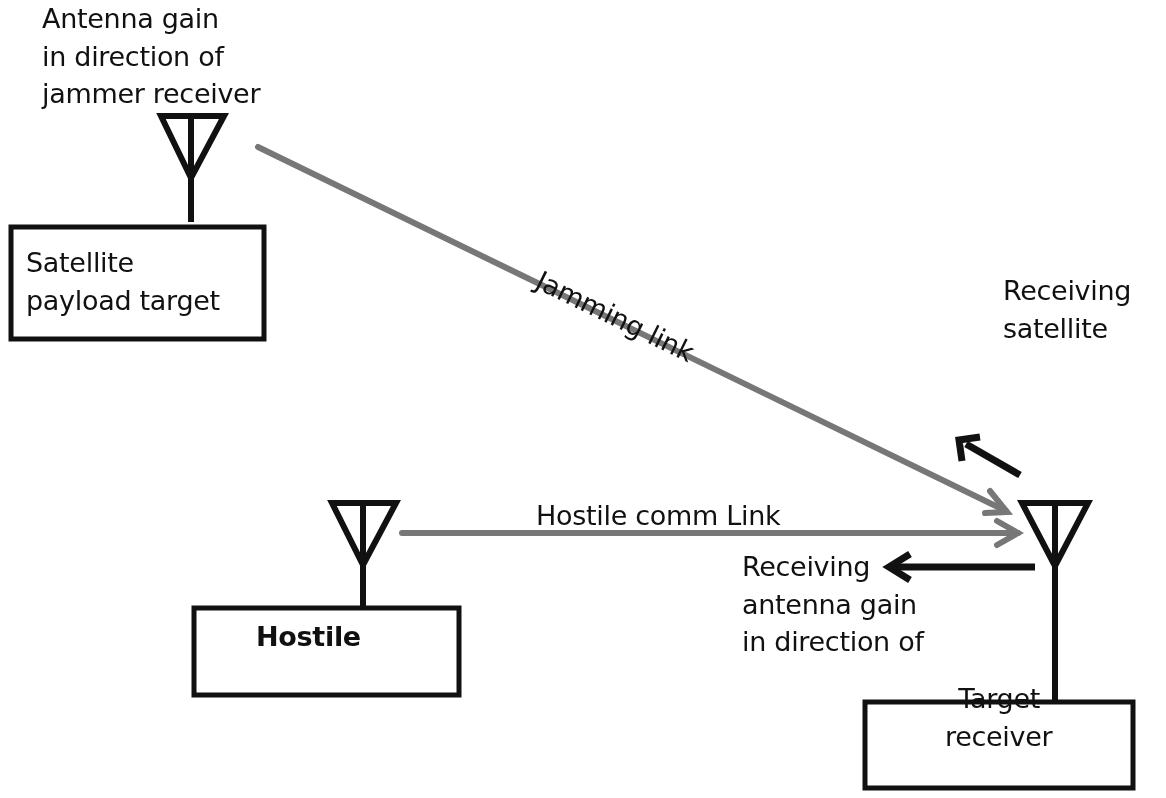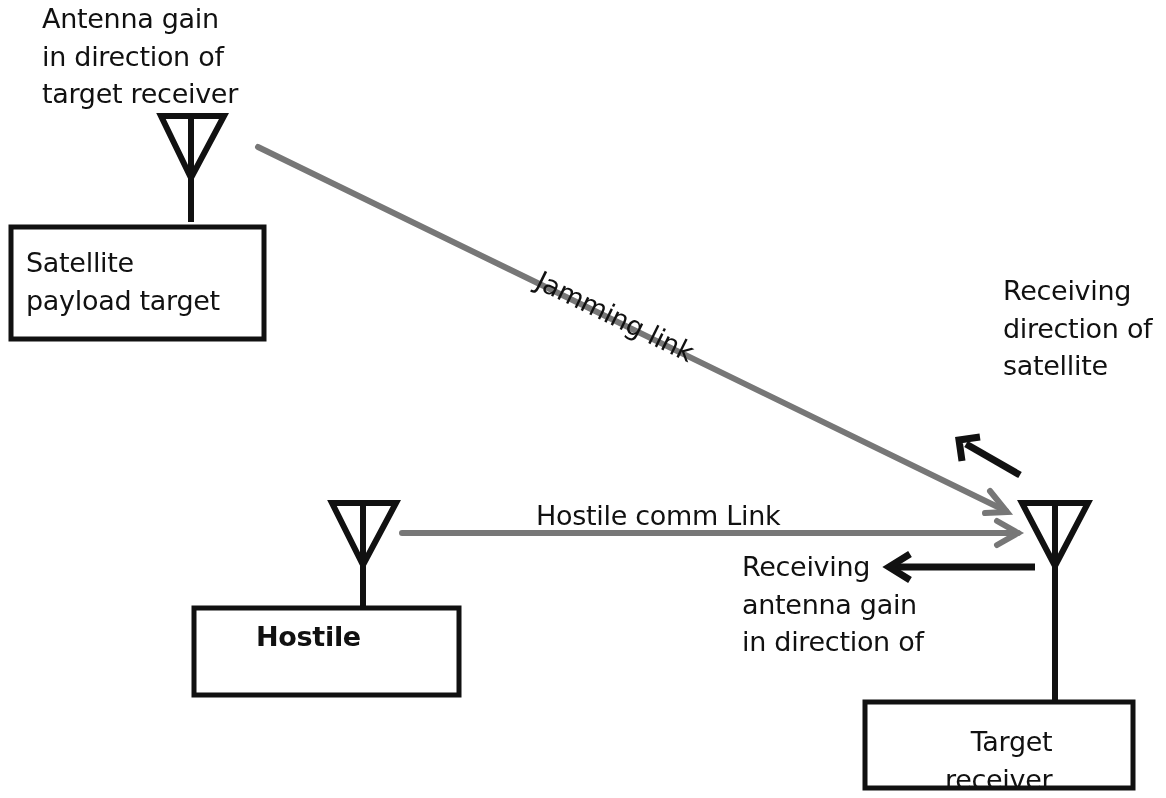--- a/index.html
+++ b/index.html
@@ -50,40 +50,39 @@
 
   <g stroke="#111" stroke-width="7" fill="none">
     <line x1="1035" y1="567" x2="892" y2="567"></line>
     <polyline points="910,554 889,567 910,580"></polyline>
   </g>
 </svg>
 
 <div class="lbl" style="left:42px; top:0px;">
   <span>Antenna gain</span>
   <span>in direction of</span>
-  <span>target receiver</span>
+  <span>jammer receiver</span>
 </div>
 
 <div class="lbl" style="left:26px; top:244px;">
   <span>Satellite</span>
   <span>payload target</span>
 </div>
 
 <div class="lbl" style="left:256px; top:618px;font-weight:bold;">
   <span>Hostile</span>
 </div>
 
-<div class="lbl" style="left:946px; top:723px; text-align:right;">
+<div class="lbl" style="left:946px; top:680px; text-align:center;">
   <span>Target</span>
   <span style="margin-left:-1px;">receiver</span>
 </div>
 
 <div class="lbl" style="left:1003px; top:272px;">
   <span>Receiving</span>
-  <span>direction of</span>
   <span>satellite</span>
 </div>
 
 <div class="lbl" style="left:742px; top:548px;">
   <span>Receiving</span>
   <span>antenna gain</span>
   <span>in direction of</span>
 </div>
 
 <div class="lbl" style="left:546px; top:262px; transform:rotate(26deg); transform-origin:0 0;">Jamming link</div>

